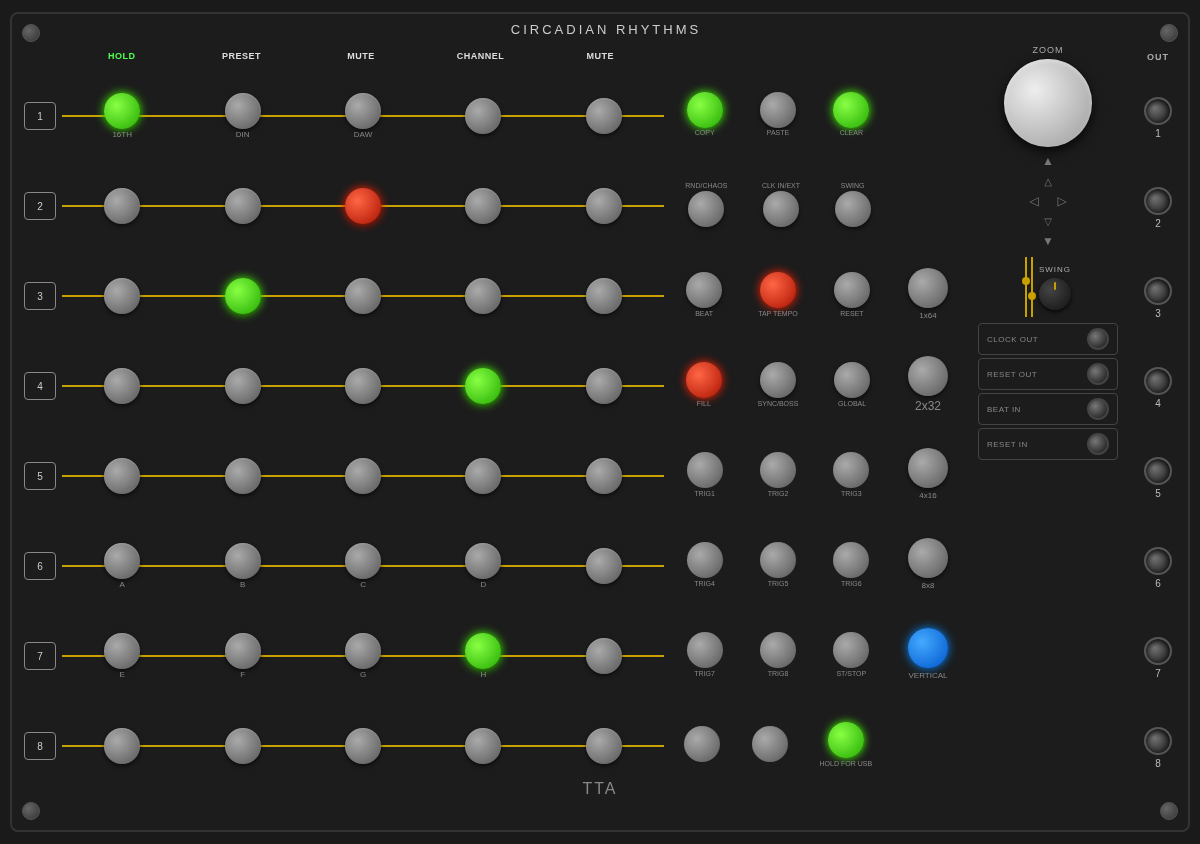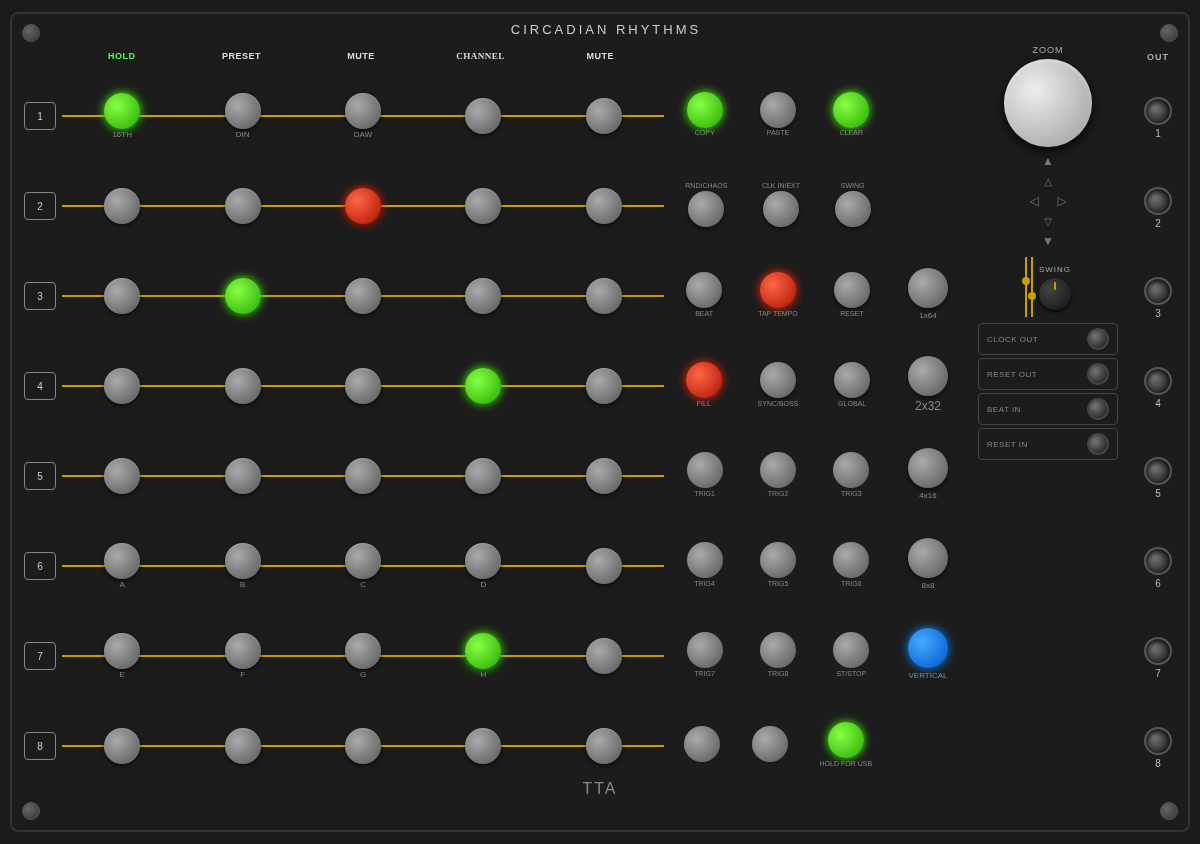--- a/index.html
+++ b/index.html
@@ -173,21 +173,21 @@
   <div class="title">CIRCADIAN RHYTHMS</div>
 
   <div class="device-inner">
 
     <div class="left-main">
 
       <div class="hdr-row" style="padding-left:38px;">
         <div class="hdr-item green" style="min-width:60px;">HOLD</div>
         <div class="hdr-item" style="min-width:60px;">PRESET</div>
         <div class="hdr-item" style="min-width:60px;">MUTE</div>
-        <div class="hdr-item" style="min-width:60px;font-family:Liberation Serif, serif;">CHANNEL</div>
+        <div class="hdr-item" style="min-width:60px;">CHANNEL</div>
         <div class="hdr-item" style="min-width:60px;">MUTE</div>
       </div>
 
       <div class="track-row">
         <div class="track-row-num">1</div>
         <div class="track-buttons">
           <div class="track-line"></div>
           <div class="track-btn-wrap">
             <div class="track-btn knob-green"></div>
             <div class="track-btn-label">16TH</div>

